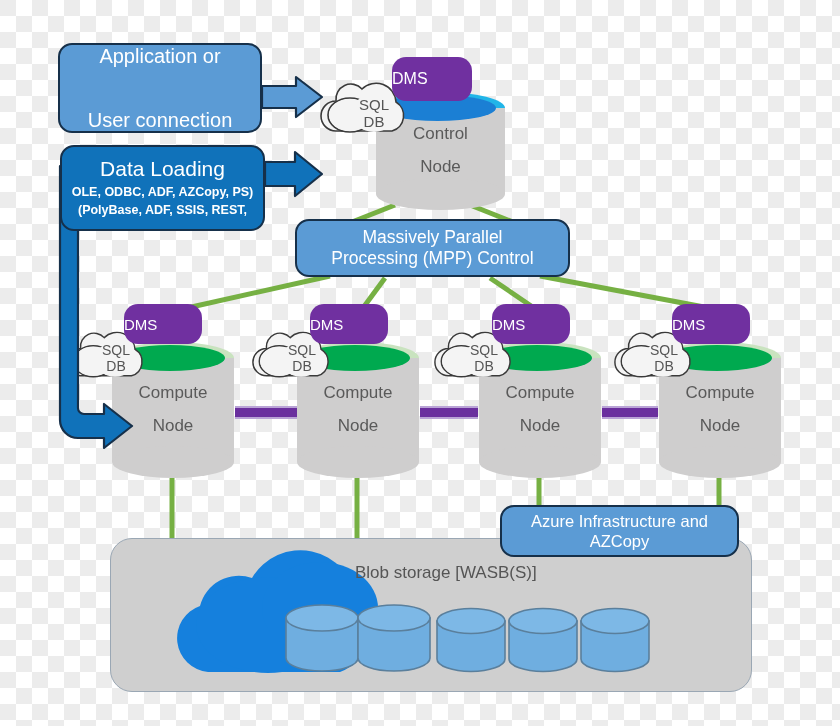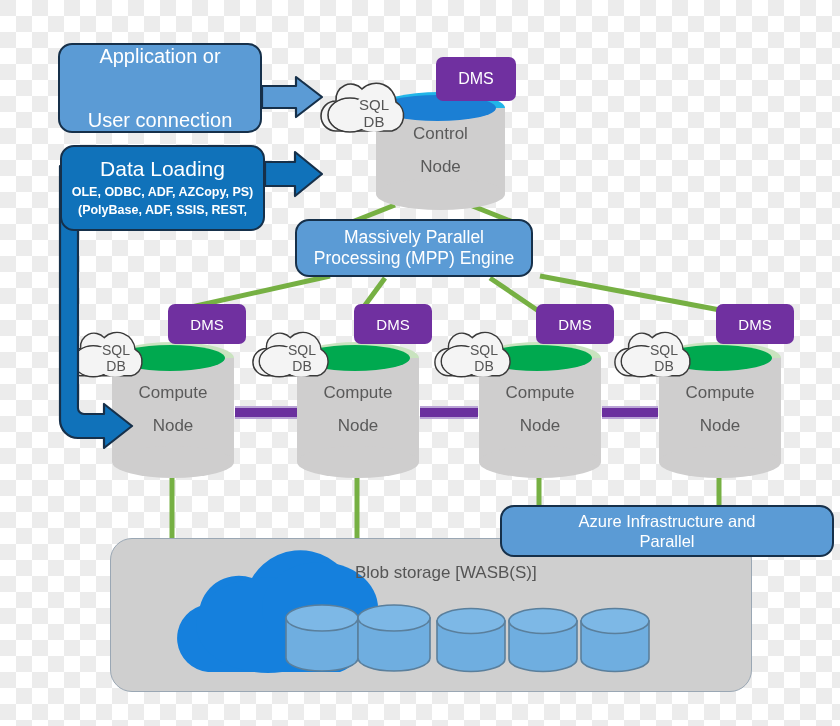--- a/index.html
+++ b/index.html
@@ -44,26 +44,26 @@
   }
   #load-box {
     left: 60px; top: 145px; width: 205px; height: 86px;
     background: #1072ba;
     padding: 2px 4px;
   }
   #load-box .title { font-size: 21px; margin-bottom: 1px; }
   #load-box .sub   { font-size: 12.5px; font-weight: bold; line-height: 1.5; }
 
   #mpp-box {
-    left: 295px; top: 219px; width: 238px; height: 58px;
+    left: 295px; top: 219px; width: 275px; height: 58px;
     background: #5b9bd5;
     font-size: 17.5px;
   }
   #azure-box {
-    left: 500px; top: 505px; width: 334px; height: 52px;
+    left: 500px; top: 505px; width: 239px; height: 52px;
     background: #5b9bd5;
     font-size: 16.5px;
   }
 
   
   #storage-panel {
     position: absolute;
     left: 110px; top: 538px; width: 640px; height: 152px;
     background: #cfcfcf;
     border: 1px solid #9aa7b4;
@@ -135,28 +135,27 @@
     line-height: 1.15;
     pointer-events: none;
     padding-left: 20px;
   }
 
   
   .dms {
     position: absolute;
     box-sizing: border-box;
     background: #7030a0;
-    border-radius: 7px;
+    border-radius: 14px;
     color: #ffffff;
     display: flex;
     align-items: center;
-    justify-content: center;
+    justify-content: flex-start;
     font-size: 15px;
     z-index: 32;
-    margin-left: 44px;
   }
   #control-dms { font-size: 16px; }
 
   
   .purple-bar {
     position: absolute;
     height: 9px;
     background: #6a2f9e;
     border-top: 2px solid #b9a3d6;
     border-bottom: 2px solid #b9a3d6;
@@ -382,26 +381,26 @@
   </div>
 
   <div class="callout" id="load-box">
     <span class="title">Data Loading</span>
     <span class="sub">OLE, ODBC, ADF, AZCopy, PS)</span>
     <span class="sub">(PolyBase, ADF, SSIS, REST,</span>
   </div>
 
   <div class="callout" id="mpp-box">
     <span class="l1">Massively Parallel</span>
-    <span class="l2">Processing (MPP) Engine</span>
+    <span class="l2">Processing (MPP) Control</span>
   </div>
 
   <div class="callout" id="azure-box">
     <span class="l1">Azure Infrastructure and</span>
-    <span class="l2">Parallel</span>
+    <span class="l2">AZCopy</span>
   </div>
 
   <svg class="overlay" id="arrows-layer">
 
     <path d="M 262 86 L 296 86 L 296 77 L 322 97 L 296 117 L 296 108 L 262 108 Z" fill="#5b9bd5" stroke="#16304a" stroke-width="2.2" stroke-linejoin="round"></path>
 
     <path d="M 265 162 L 295 162 L 295 152 L 322 174 L 295 196 L 295 186 L 265 186 Z" fill="#1072ba" stroke="#16304a" stroke-width="2.2" stroke-linejoin="round"></path>
 
     <path d="M 60 166
              L 60 420

